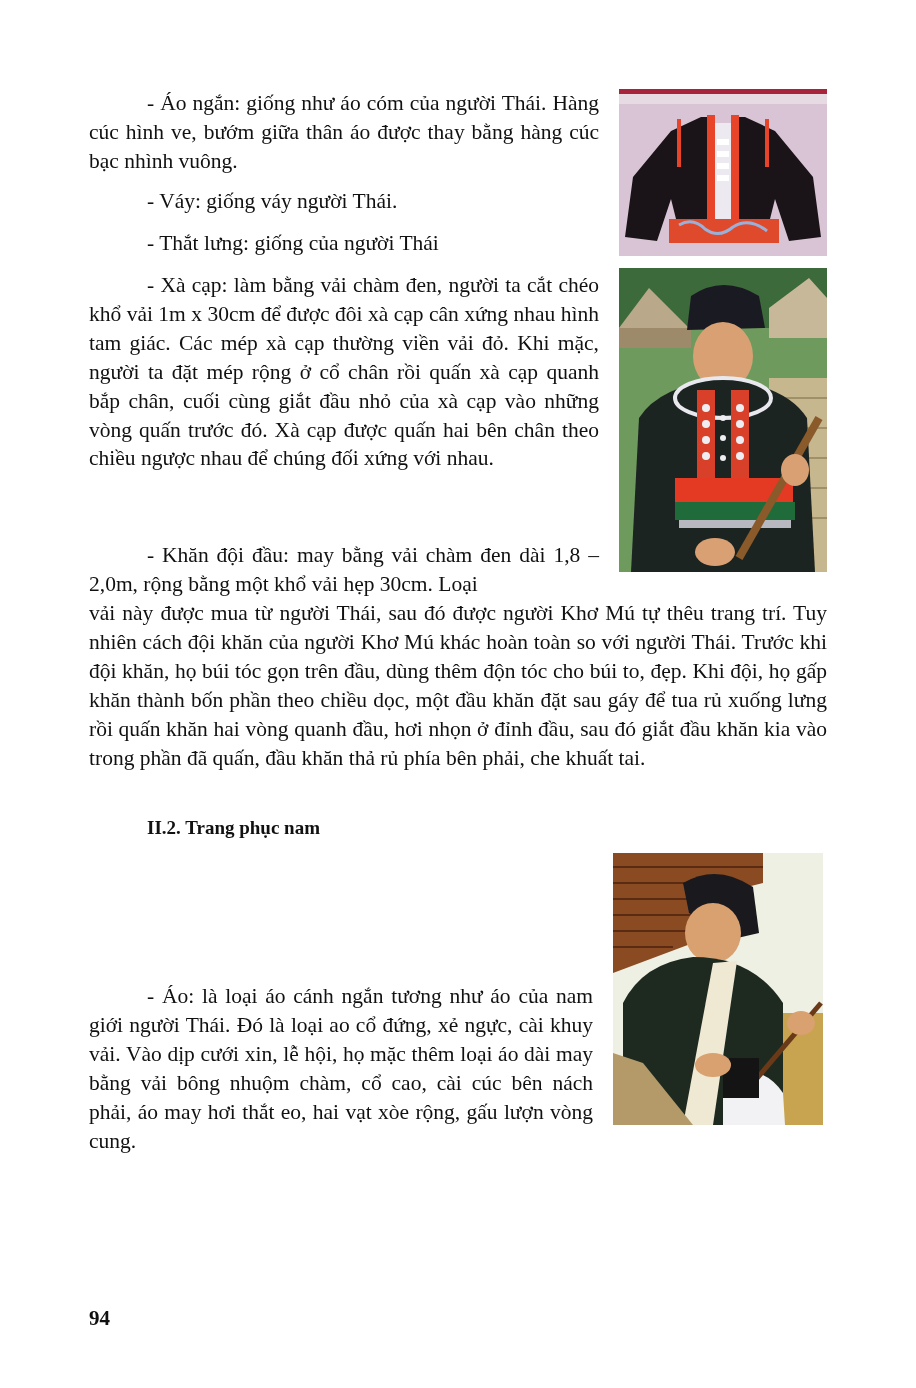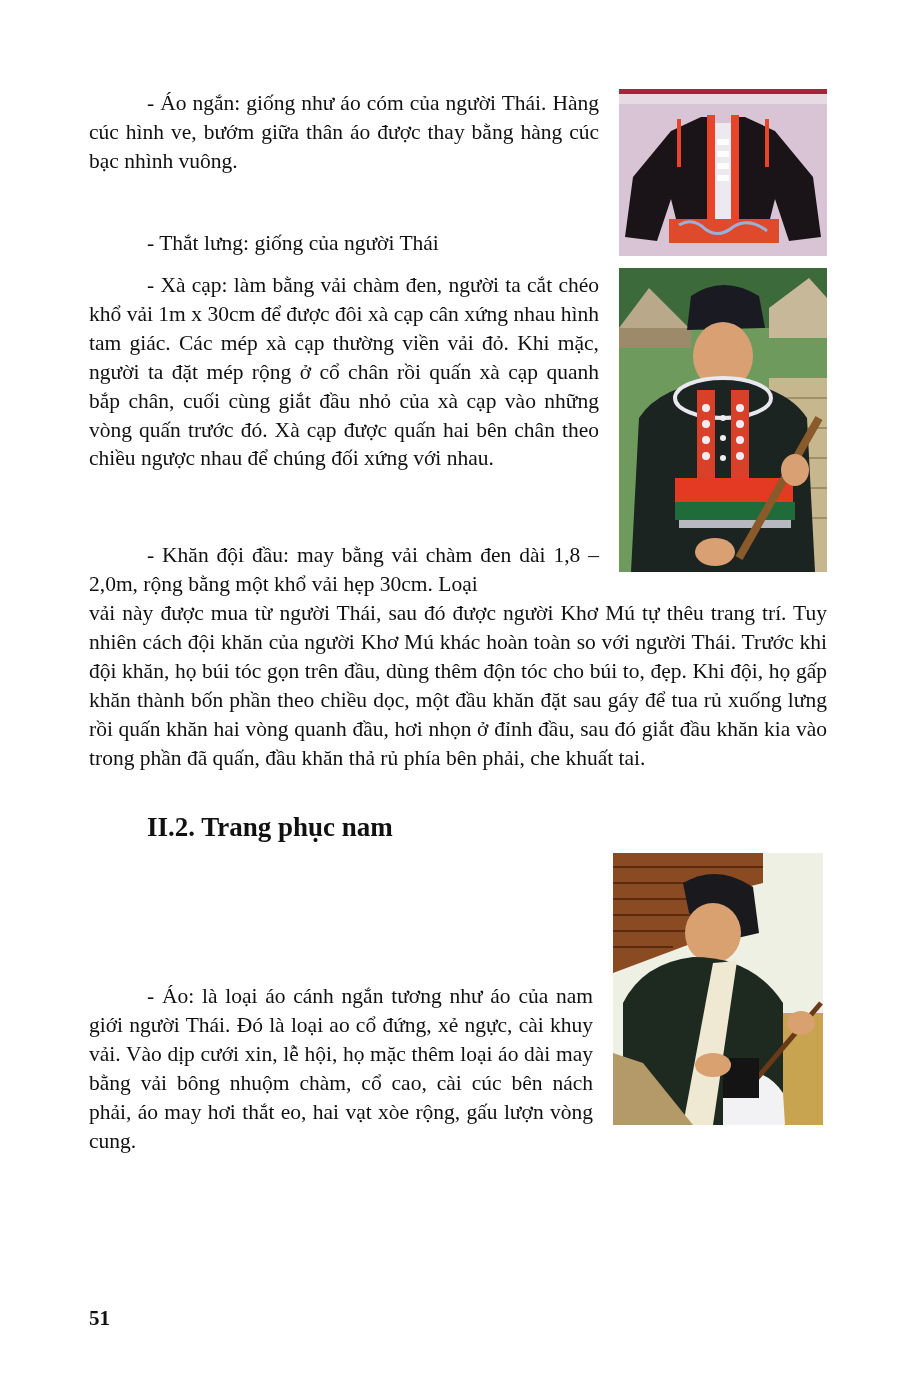--- a/index.html
+++ b/index.html
@@ -25,21 +25,21 @@
       margin: 0;
       font-size: 21.5px;
       line-height: 28.9px;
       text-align: justify;
       text-indent: 58px;
       letter-spacing: 0;
     }
     .heading {
       position: absolute;
       margin: 0;
-      font-size: 27px;
+      font-size: 19px;
       line-height: 29px;
       font-weight: bold;
     }
     .page-number {
       position: absolute;
       font-size: 21px;
       font-weight: bold;
       line-height: 24px;
     }
     .photo {
@@ -48,35 +48,36 @@
     }
     .photo svg { display: block; width: 100%; height: 100%; }
   </style>
 </head>
 <body>
 
 <div class="page">
 
   <p class="para" style="left:89px; top:89px; width:510px;">- Áo ngắn: giống như áo cóm của người Thái. Hàng cúc hình ve, bướm giữa thân áo được thay bằng hàng cúc bạc nhình vuông.</p>
 
+  <p class="para" style="left:89px; top:187px; width:510px;">- Váy: giống váy người Thái.</p>
 
   <p class="para" style="left:89px; top:229px; width:510px;">- Thắt lưng: giống của người Thái</p>
 
   <p class="para" style="left:89px; top:271px; width:510px;">- Xà cạp: làm bằng vải chàm đen, người ta cắt chéo khổ vải 1m x 30cm để được đôi xà cạp cân xứng nhau hình tam giác. Các mép xà cạp thường viền vải đỏ. Khi mặc, người ta đặt mép rộng ở cổ chân rồi quấn xà cạp quanh bắp chân, cuối cùng giắt đầu nhỏ của xà cạp vào những vòng quấn trước đó. Xà cạp được quấn hai bên chân theo chiều ngược nhau để chúng đối xứng với nhau.</p>
 
   <p class="para" style="left:89px; top:541px; width:510px;">- Khăn đội đầu: may bằng vải chàm đen dài 1,8 – 2,0m, rộng bằng một khổ vải hẹp 30cm. Loại</p>
   <p class="para" style="left:89px; top:599px; width:738px; text-indent:0;">vải này được mua từ người Thái, sau đó được người Khơ Mú tự thêu trang trí. Tuy nhiên cách đội khăn của người Khơ Mú khác hoàn toàn so với người Thái. Trước khi đội khăn, họ búi tóc gọn trên đầu, dùng thêm độn tóc cho búi to, đẹp. Khi đội, họ gấp khăn thành bốn phần theo chiều dọc, một đầu khăn đặt sau gáy để tua rủ xuống lưng rồi quấn khăn hai vòng quanh đầu, hơi nhọn ở đỉnh đầu, sau đó giắt đầu khăn kia vào trong phần đã quấn, đầu khăn thả rủ phía bên phải, che khuất tai.</p>
 
   <h2 class="heading" style="left:147px; top:813px;">II.2. Trang phục nam</h2>
 
 
   <p class="para" style="left:89px; top:982px; width:504px;">- Áo: là loại áo cánh ngắn tương như áo của nam giới người Thái. Đó là loại ao cổ đứng, xẻ ngực, cài khuy vải. Vào dịp cưới xin, lễ hội, họ mặc thêm loại áo dài may bằng vải bông nhuộm chàm, cổ cao, cài cúc bên nách phải, áo may hơi thắt eo, hai vạt xòe rộng, gấu lượn vòng cung.</p>
 
 
-  <div class="page-number" style="left:89px; top:1306px;">51</div>
+  <div class="page-number" style="left:89px; top:1306px;">94</div>
 
   <div class="photo" style="left:619px; top:89px; width:208px; height:167px;">
     <svg viewBox="0 0 208 167" preserveAspectRatio="none">
       <rect x="0" y="0" width="208" height="167" fill="#d8c4d4"></rect>
       <rect x="0" y="0" width="208" height="5" fill="#a8243a"></rect>
       <rect x="0" y="5" width="208" height="10" fill="#e6dbe2"></rect>
 
       <path d="M52 42 L14 88 L6 148 L38 152 L52 110 L62 150 L96 150 L96 28 L82 28 Z" fill="#1a1418"></path>
       <path d="M156 42 L194 88 L202 148 L170 152 L156 110 L146 150 L112 150 L112 28 L126 28 Z" fill="#1a1418"></path>
 

